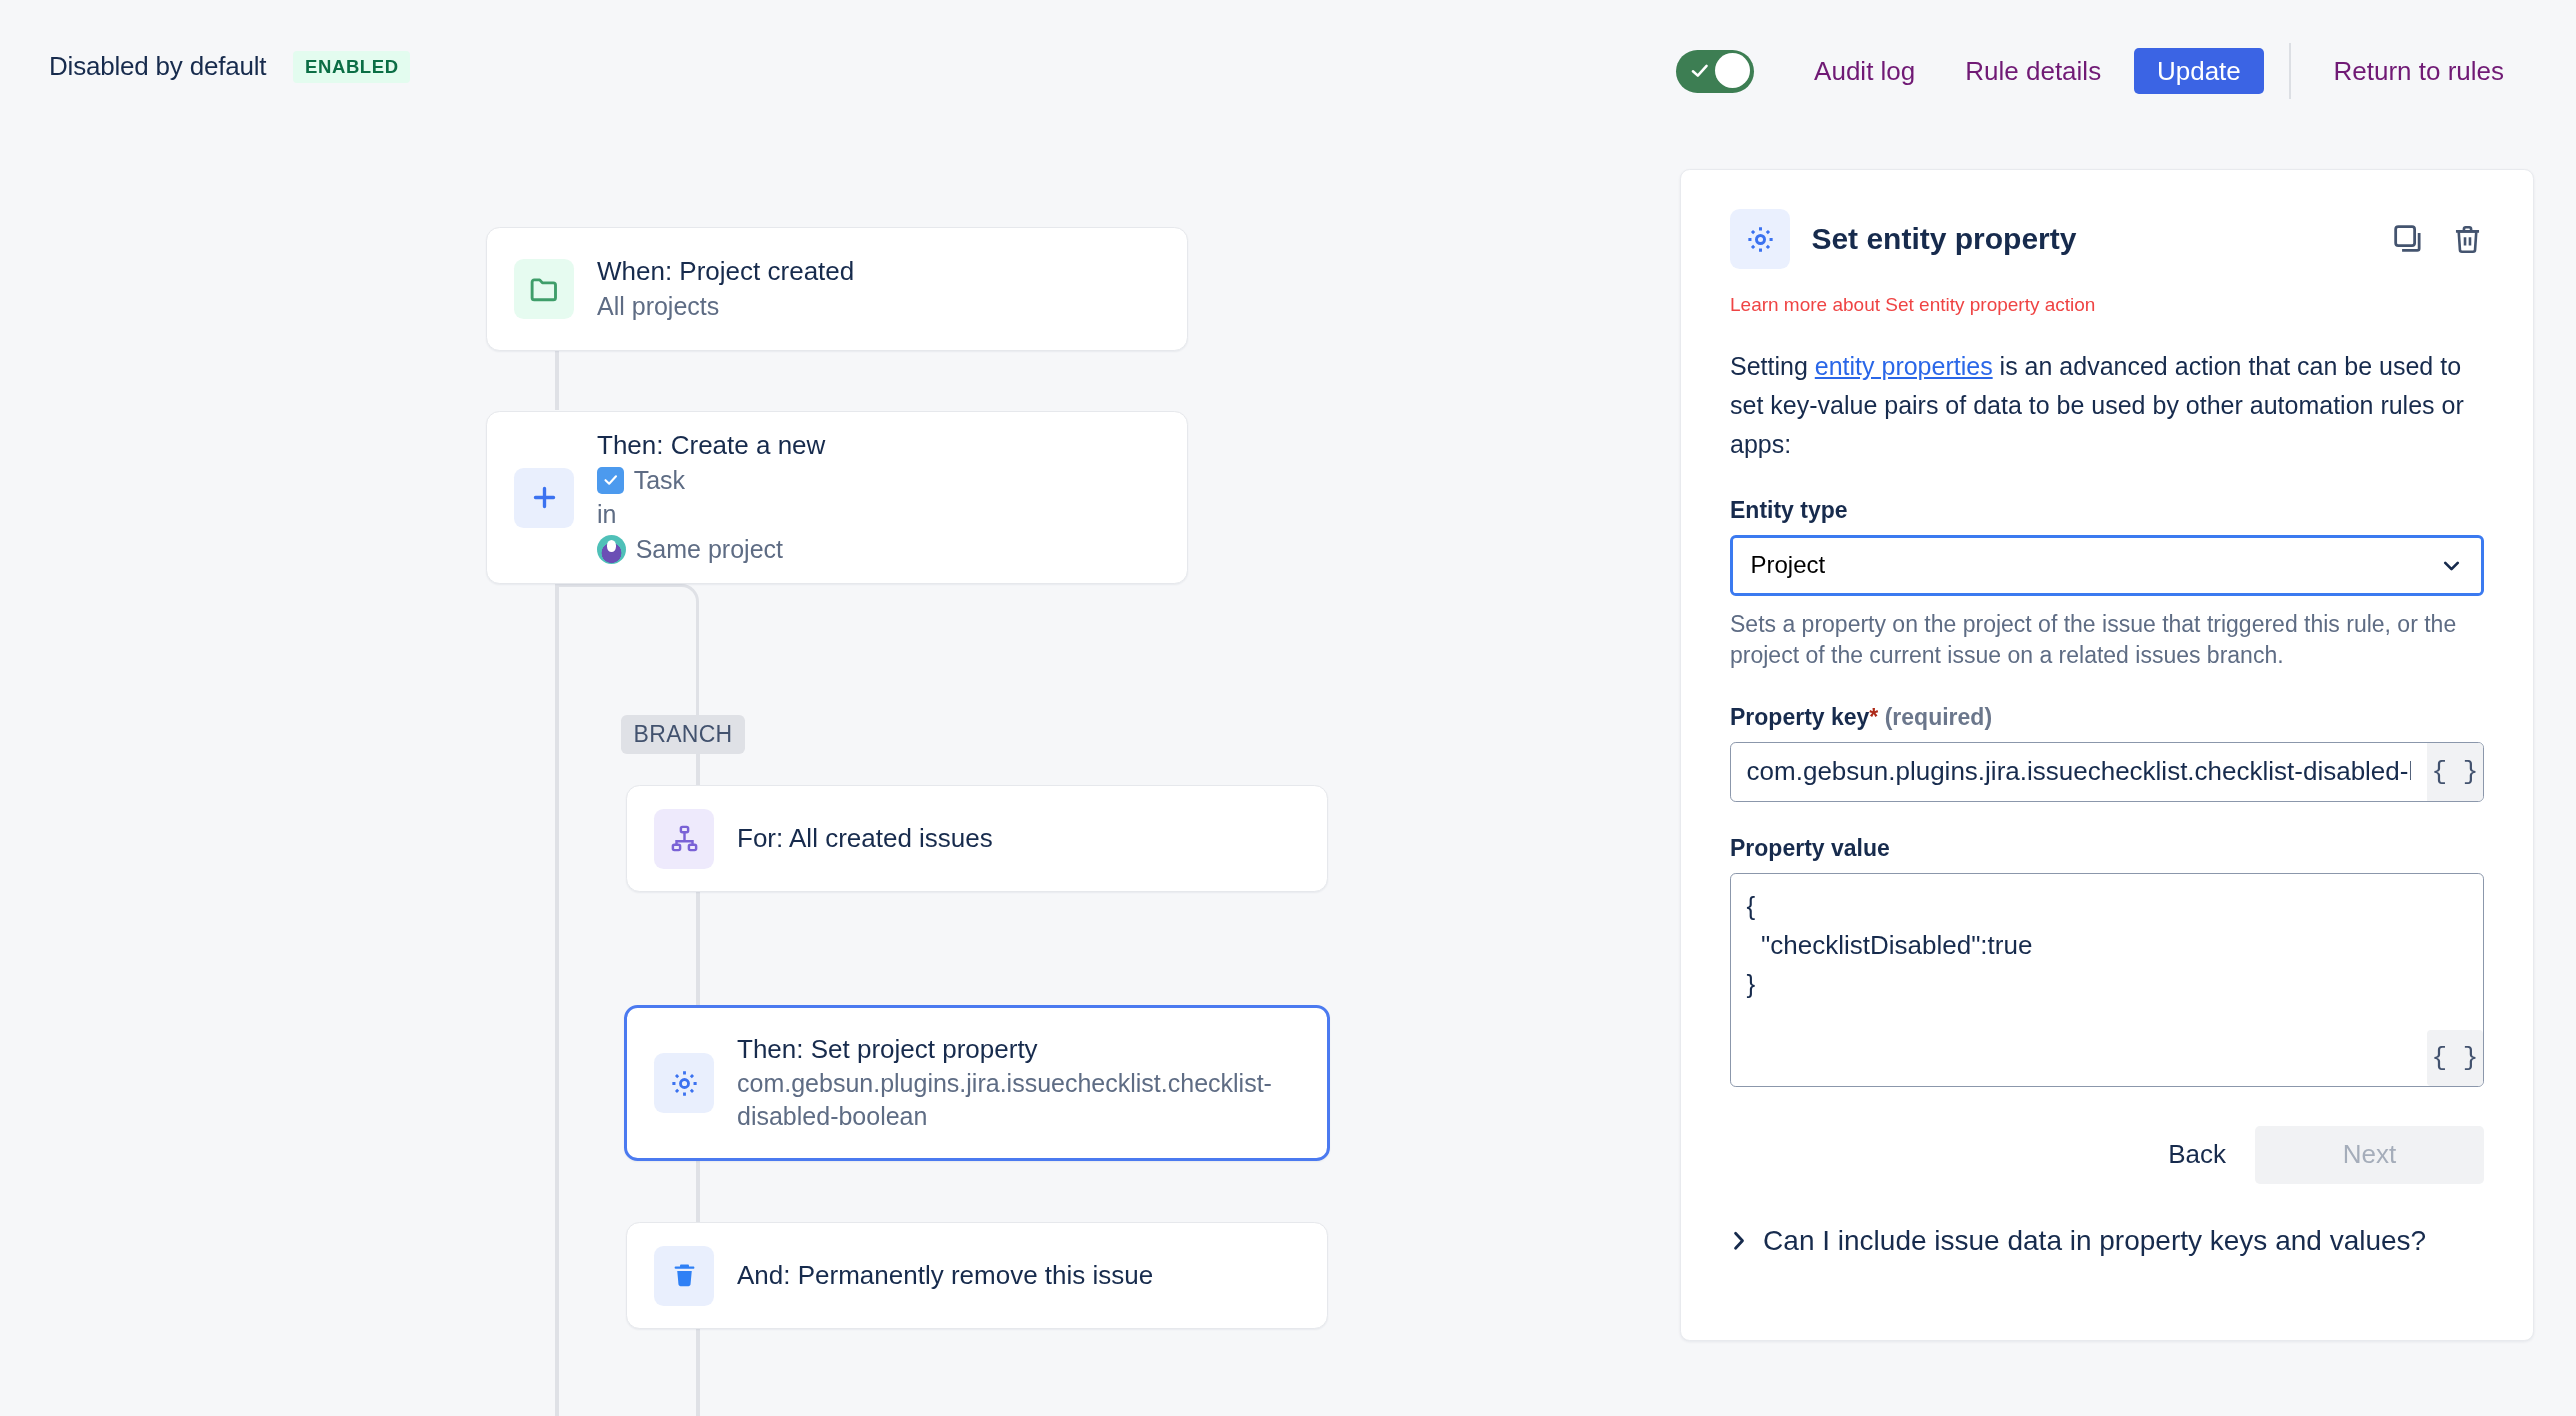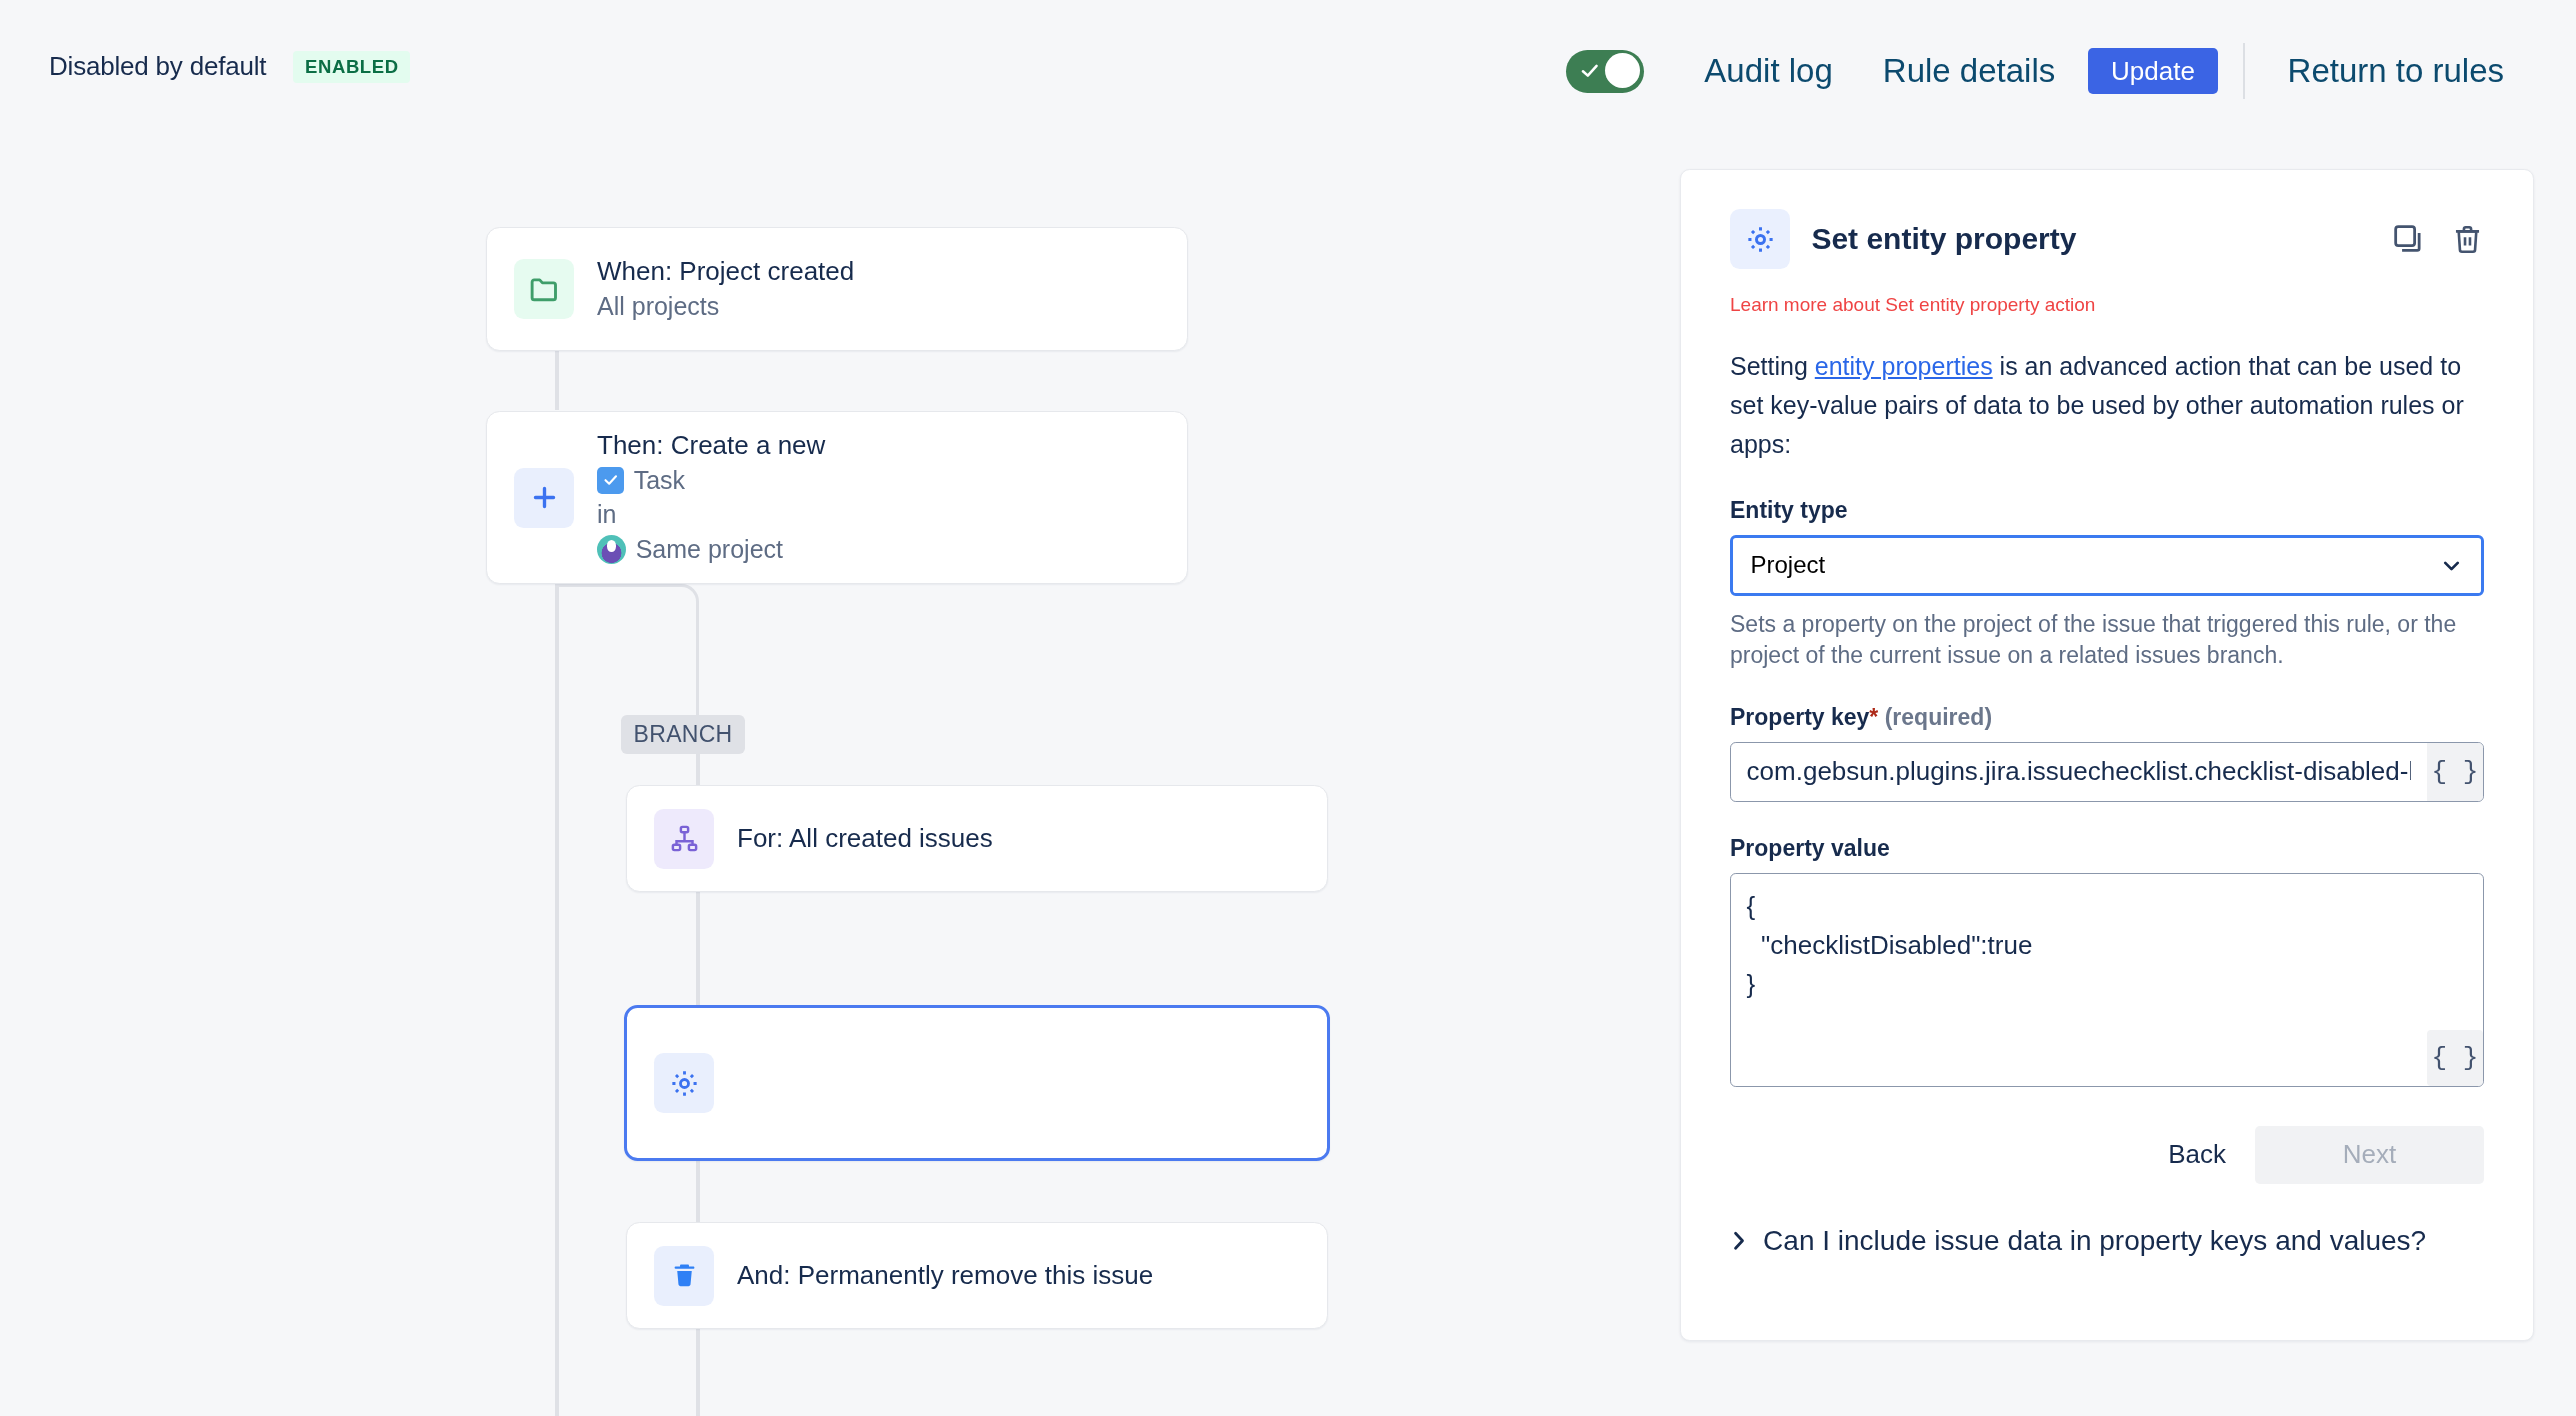--- a/index.html
+++ b/index.html
@@ -38,21 +38,21 @@
     margin-right: 35px; cursor: pointer;
   }
   .toggle .knob {
     position: absolute; right: 3.9px; top: 3.9px;
     width: 35px; height: 35px; border-radius: 50%; background: #ffffff;
   }
   .toggle .tick {
     position: absolute; left: 13.6px; top: 11.7px; width: 19.5px; height: 19.5px;
   }
   .tlink {
-    font-size: 33px; color: #0c4a6e; padding: 0 25px;
+    font-size: 26px; color: #701a75; padding: 0 25px;
     line-height: 54px; cursor: pointer; white-space: nowrap; text-align: center;
   }
   .btn-update {
     background: #3b64e4; color: #ffffff; font-size: 26px;
     border: none; border-radius: 4.9px; padding: 0 23px; height: 46px;
     cursor: pointer; font-family: inherit; margin: 0 7.8px;
   }
   .vdiv {
     width: 1.9px; height: 56px; background: #dcdfe4; margin: 0 17.5px;
   }
@@ -276,20 +276,24 @@
       </div>
     </div>
 
     <div class="card selected" style="left:624px; top:857px; width:706px; height:156px;">
       <div class="card-icon ic-blue">
         <svg width="31" height="31" viewBox="0 0 24 24" fill="none" stroke="#3b72f0" stroke-width="2.2">
           <circle cx="12" cy="12" r="3.1"></circle>
           <path d="M12 2.6v2.4M12 19v2.4M21.4 12H19M5 12H2.6M18.6 5.4l-1.7 1.7M7.1 16.9l-1.7 1.7M18.6 18.6l-1.7-1.7M7.1 7.1 5.4 5.4"></path>
         </svg>
       </div>
+      <div class="card-text">
+        <span class="card-title">Then: Set project property</span>
+        <span class="card-sub wrap">com.gebsun.plugins.jira.issuechecklist.checklist-disabled-boolean</span>
+      </div>
     </div>
 
     <div class="card" style="left:626px; top:1074px; width:702px; height:107px;">
       <div class="card-icon ic-blue">
         <svg width="29" height="29" viewBox="0 0 24 24" fill="#2f80f5">
           <path d="M9.2 2.8h5.6c.5 0 .9.4.9.9v.9h3.6c.5 0 .9.4.9.9s-.4.9-.9.9H4.7a.9.9 0 1 1 0-1.8h3.6v-.9c0-.5.4-.9.9-.9z"></path>
           <path d="M6 8.2h12l-1 11.1c-.1.9-.8 1.6-1.7 1.6H8.7c-.9 0-1.6-.7-1.7-1.6z"></path>
         </svg>
       </div>
       <div class="card-text">

